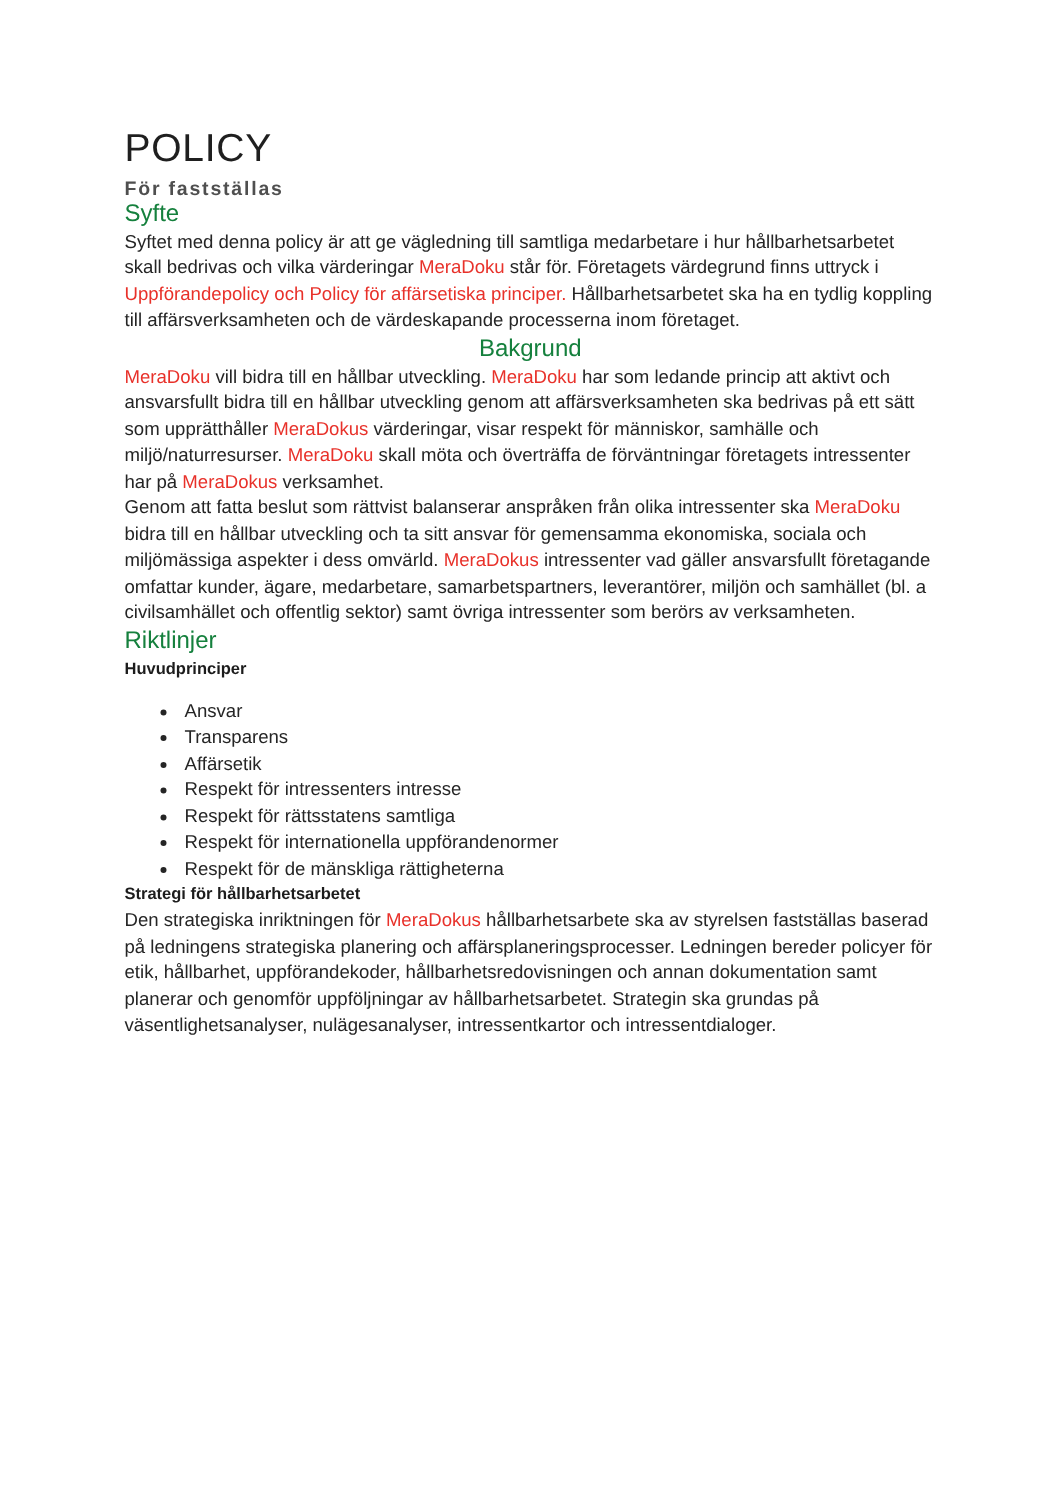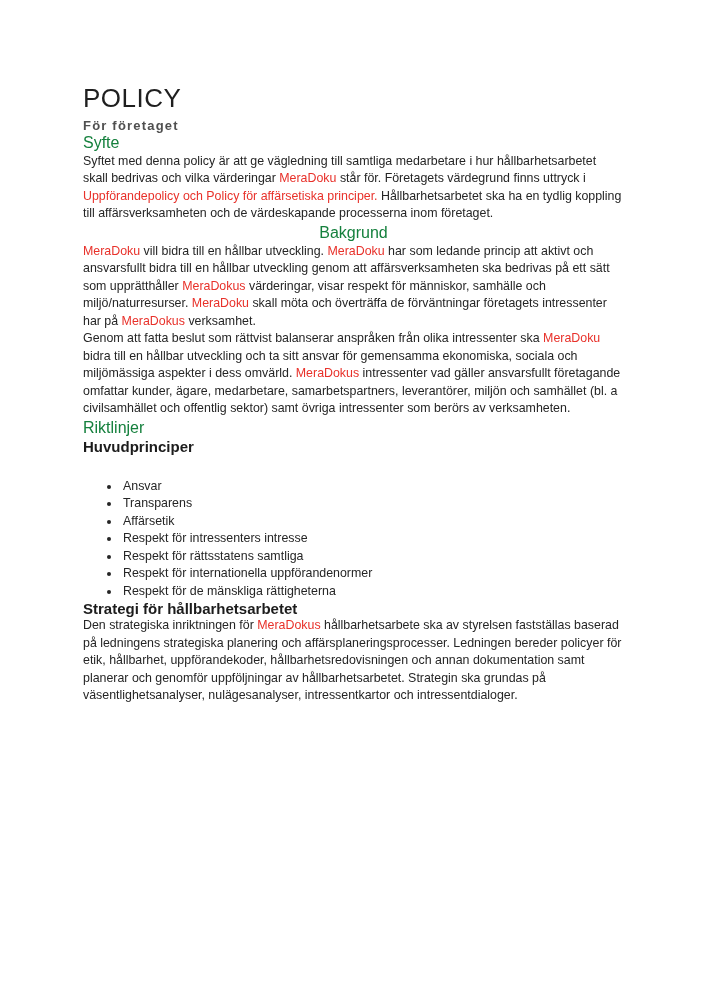--- a/index.html
+++ b/index.html
@@ -49,32 +49,32 @@
     font-size: 16px;
     font-weight: 500;
     line-height: 20px;
     color: #15803d;
   }
   .h-syfte      { margin-top: 30px; }
   .h-bakgrund   { margin-top: 22px; text-align: center; }
   .h-riktlinjer { margin-top: 28px; }
   h3.sub-heading {
     margin: 0;
-    font-size: 15px;
+    font-size: 11px;
     font-weight: 600;
     line-height: 17px;
     color: #1c1c1c;
   }
   .h-huvudprinciper { margin-top: 12px; }
   .h-strategi       { margin-top: 4px; }
   .after-heading    { margin-top: 5px; }
   .after-subheading { margin-top: 4px; }
   .para-gap         { margin-top: 7px; }
   ul.bullet-list {
-    margin: 23px 0 0 0;
+    margin: 11px 0 0 0;
     padding: 0 0 0 38px;
     list-style: disc outside;
   }
   ul.bullet-list li {
     font-size: 12.4px;
     line-height: 17.5px;
     color: var(--body-text);
     padding-left: 2px;
   }
   .red { color: var(--accent-red); }
@@ -96,21 +96,21 @@
     color: var(--muted);
   }
 </style>
 </head>
 <body>
 
 <div class="page">
   <div class="content">
 
     <h1 class="doc-title">POLICY</h1>
-    <div class="doc-subtitle">För företaget</div>
+    <div class="doc-subtitle">För fastställas</div>
 
 
     <h2 class="section-heading h-syfte">Syfte</h2>
     <p class="body-text after-heading"><span>Syftet med denna policy är att ge vägledning till samtliga medarbetare i hur hållbarhetsarbetet skall bedrivas och vilka värderingar </span><span class="red">MeraDoku</span><span> står för. Företagets värdegrund finns uttryck i </span><span class="red">Uppförandepolicy och Policy för affärsetiska principer.</span><span> Hållbarhetsarbetet ska ha en tydlig koppling till affärsverksamheten och de värdeskapande processerna inom företaget.</span></p>
 
     <h2 class="section-heading h-bakgrund">Bakgrund</h2>
     <p class="body-text after-heading"><span class="red">MeraDoku</span><span> vill bidra till en hållbar utveckling. </span><span class="red">MeraDoku</span><span> har som ledande princip att aktivt och ansvarsfullt bidra till en hållbar utveckling genom att affärsverksamheten ska bedrivas på ett sätt som upprätthåller </span><span class="red">MeraDokus</span><span> värderingar, visar respekt för människor, samhälle och miljö/naturresurser. </span><span class="red">MeraDoku</span><span> skall möta och överträffa de förväntningar företagets intressenter har på </span><span class="red">MeraDokus</span><span> verksamhet.</span></p>
     <p class="body-text para-gap"><span>Genom att fatta beslut som rättvist balanserar anspråken från olika intressenter ska </span><span class="red">MeraDoku</span><span> bidra till en hållbar utveckling och ta sitt ansvar för gemensamma ekonomiska, sociala och miljömässiga aspekter i dess omvärld. </span><span class="red">MeraDokus</span><span> intressenter vad gäller ansvarsfullt företagande omfattar kunder, ägare, medarbetare, samarbetspartners, leverantörer, miljön och samhället (bl. a civilsamhället och offentlig sektor) samt övriga intressenter som berörs av verksamheten.</span></p>
 
     <h2 class="section-heading h-riktlinjer">Riktlinjer</h2>

